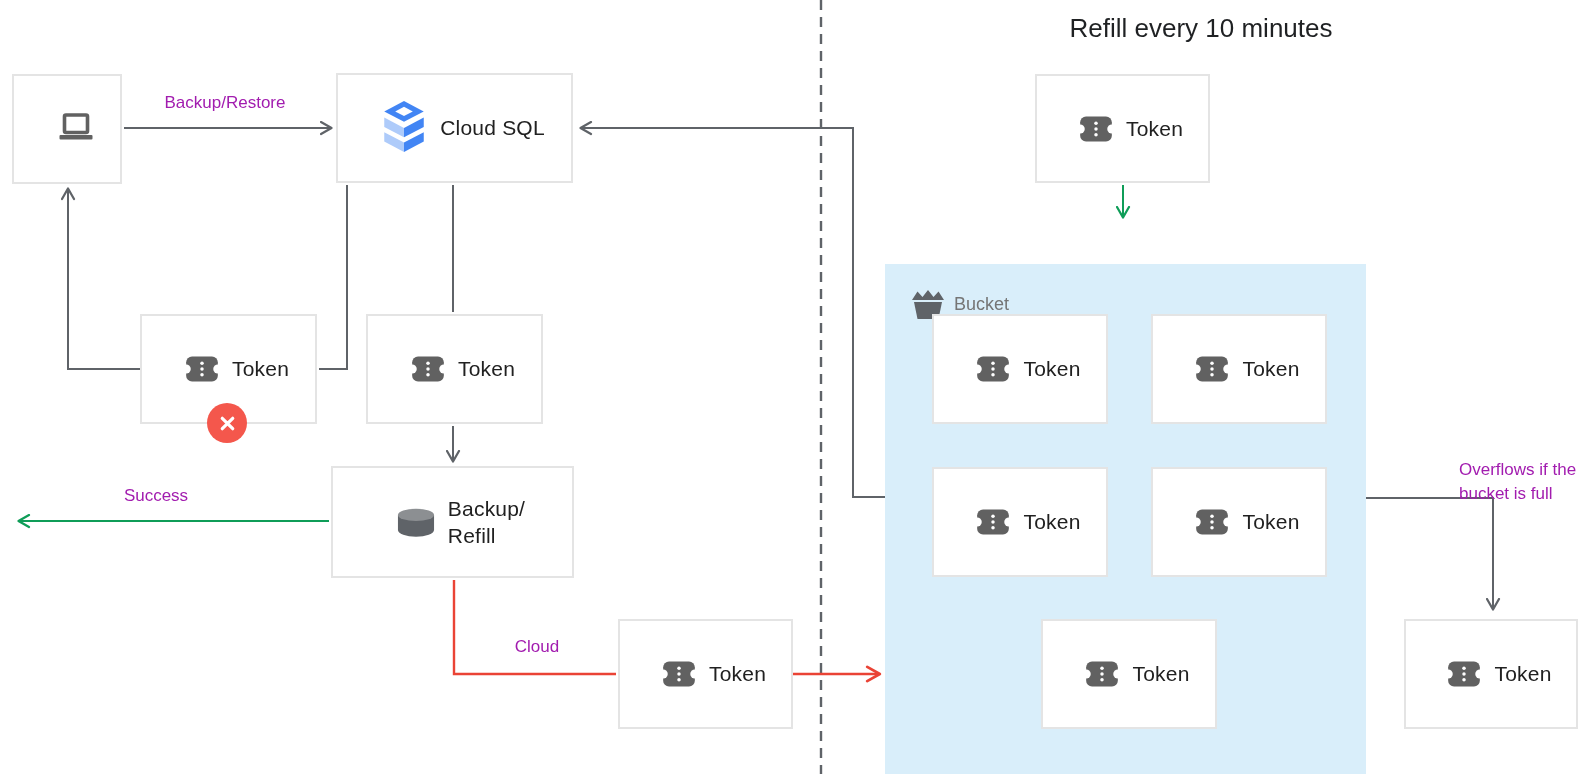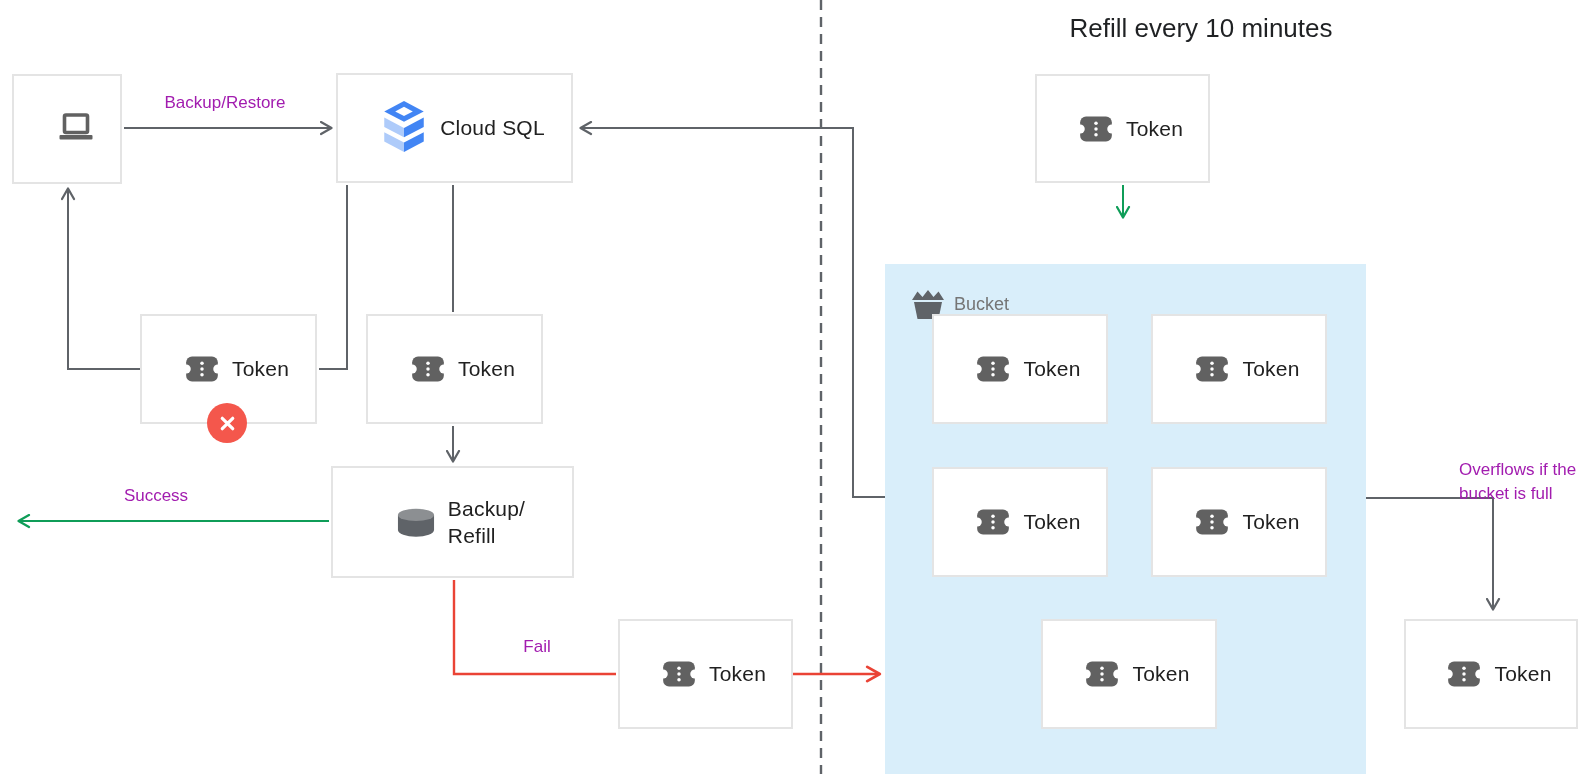--- a/index.html
+++ b/index.html
@@ -152,21 +152,21 @@
           <ellipse cx="20" cy="8" rx="19" ry="6.5" fill="#8c8f92"></ellipse>
         </svg>
         <div class="node-label two-line">
           <div>Backup/</div>
           <div>Refill</div>
         </div>
       </div>
     </div>
 
     <div class="edge-label" style="left:116px;top:486px;width:80px;text-align:center;">Success</div>
-    <div class="edge-label" style="left:505px;top:637px;width:64px;text-align:center;">Fail</div>
+    <div class="edge-label" style="left:505px;top:637px;width:64px;text-align:center;">Cloud</div>
 
     <div class="box" style="left:618px;top:619px;width:175px;height:110px;">
       <div class="token-content">
         <svg width="34" height="30" viewBox="0 0 40 36">
           <rect x="1" y="3" width="38" height="30" rx="7" fill="#616161"></rect>
           <circle cx="1" cy="18" r="5.5" fill="#ffffff"></circle>
             <circle cx="39" cy="18" r="5.5" fill="#ffffff"></circle>
           <circle cx="20" cy="11" r="2.1" fill="#ffffff"></circle>
             <circle cx="20" cy="18" r="2.1" fill="#ffffff"></circle>
             <circle cx="20" cy="25" r="2.1" fill="#ffffff"></circle>

